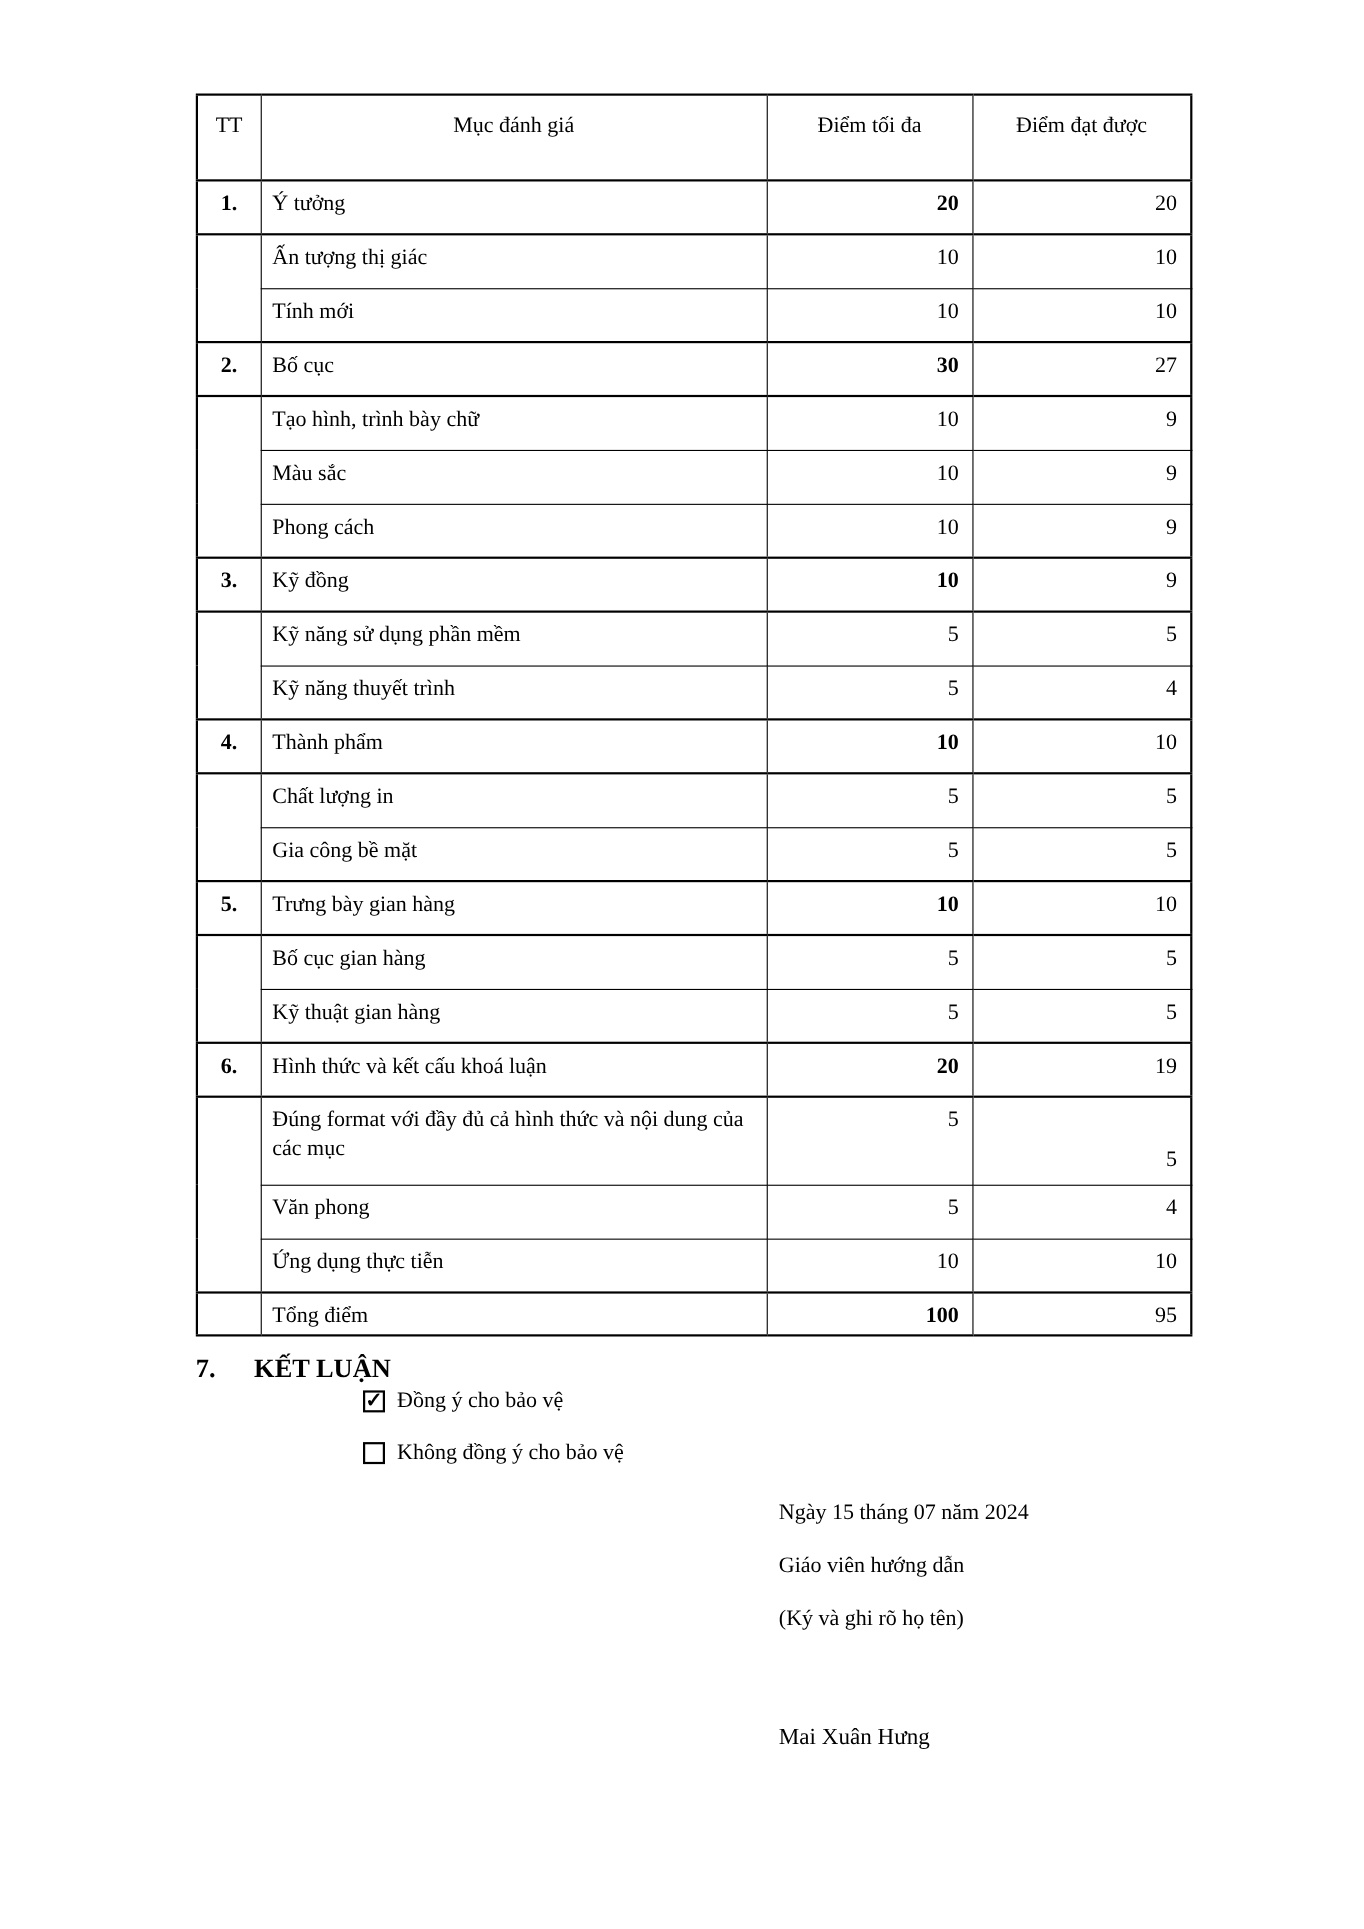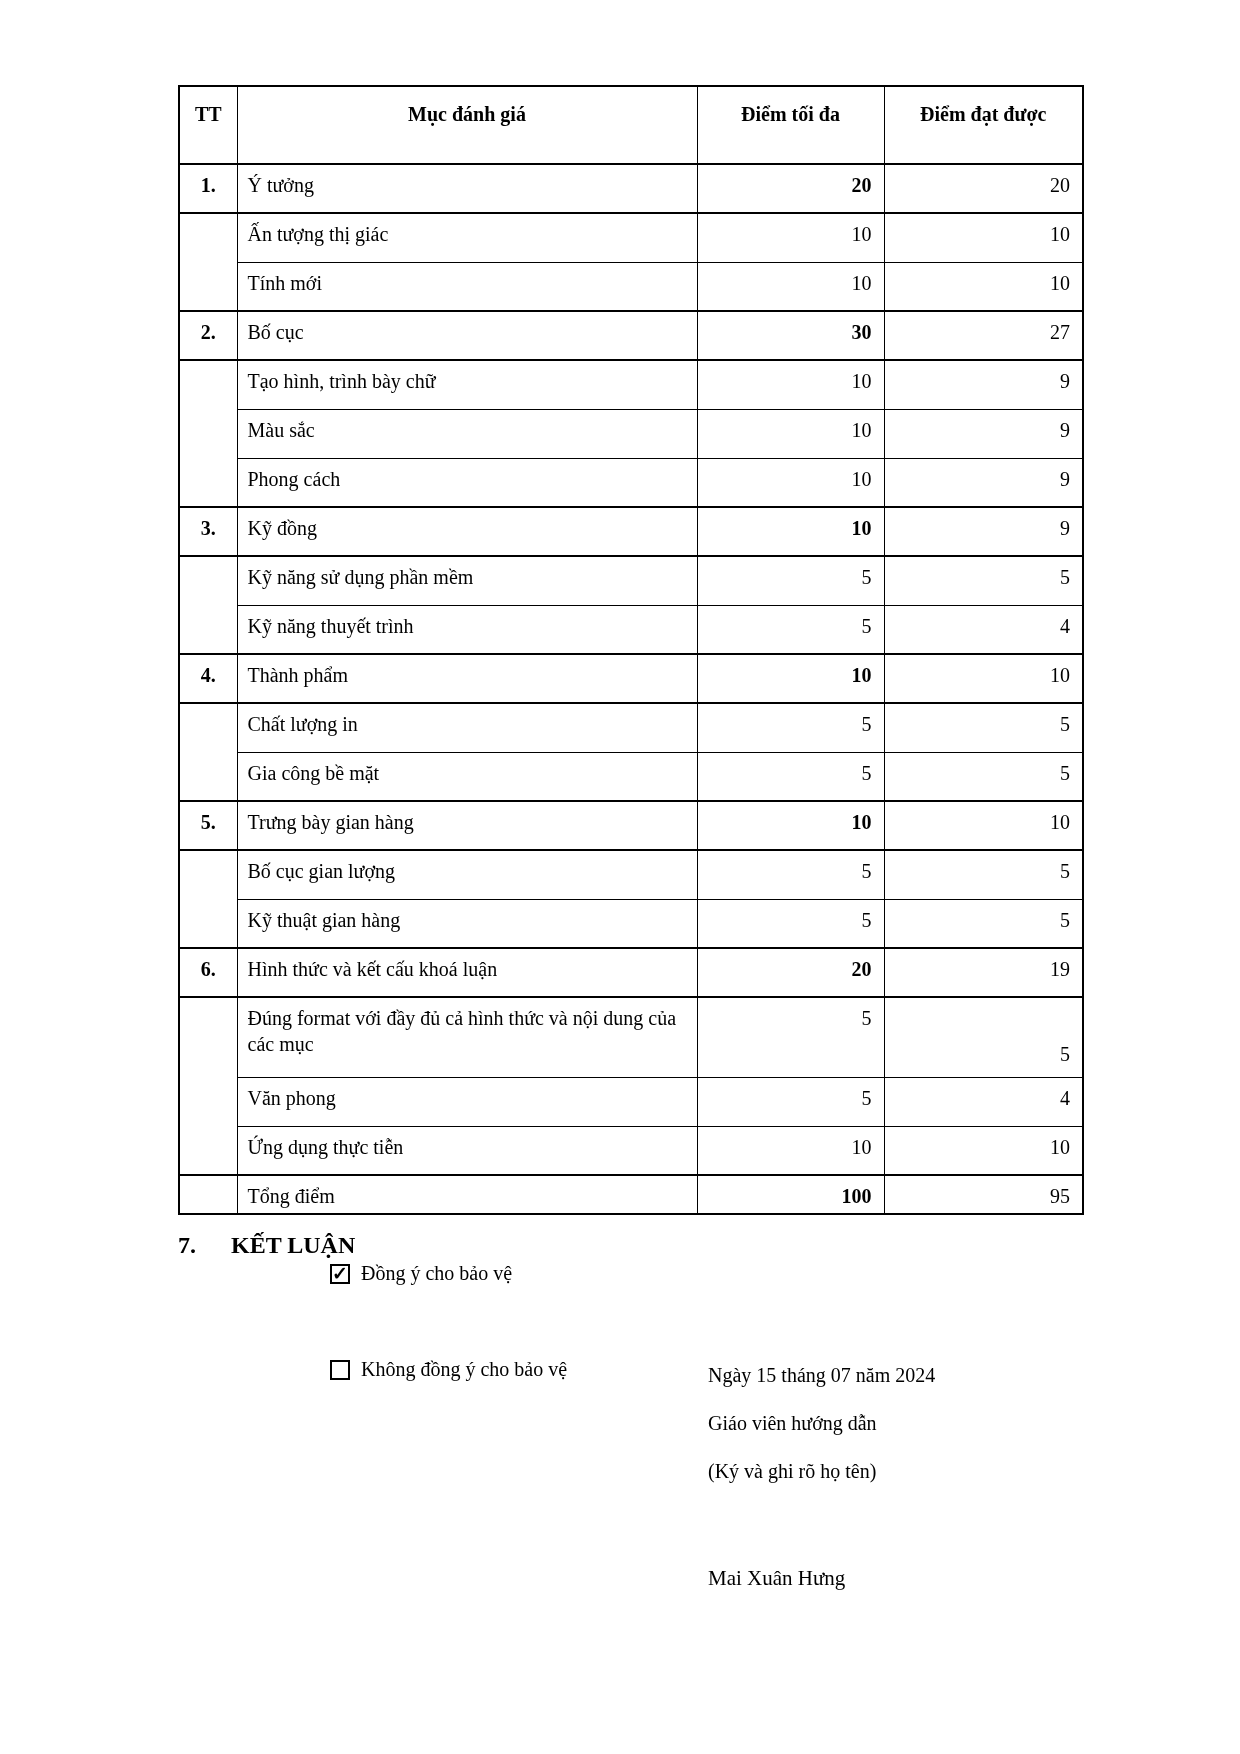--- a/index.html
+++ b/index.html
@@ -35,21 +35,21 @@
     vertical-align: top;
     font-size: 20px;
     line-height: 26px;
     padding: 7px 10px 4px 10px;
     overflow: hidden;
   }
   tr.header-row { height: 78px; }
   tr.header-row th {
     border-top: 2.5px solid #000;
     border-bottom: 2.5px solid #000;
-    font-weight: bold;
+    font-weight: normal;
     text-align: center;
     padding-top: 14px;
     font-size: 20px;
   }
   tr.section-row { height: 49px; }
   tr.section-row td {
     border-top: 2.5px solid #000;
     border-bottom: 2.5px solid #000;
   }
   tr.sub-row { height: 49px; }
@@ -84,21 +84,21 @@
   .check-option {
     position: absolute;
     left: 330px;
     font-size: 20px;
     display: flex;
     align-items: center;
     gap: 11px;
     white-space: nowrap;
   }
   .check-option.opt-0 { top: 1262px; }
-  .check-option.opt-1 { top: 1358px; }
+  .check-option.opt-1 { top: 1309px; }
   .checkbox {
     width: 20px;
     height: 20px;
     border: 2.2px solid #000;
     display: inline-flex;
     align-items: center;
     justify-content: center;
     font-size: 19px;
     font-weight: bold;
     line-height: 1;
@@ -224,21 +224,21 @@
           <td class="num">5</td>
         </tr>
         <tr class="section-row">
           <td class="tt-cell">5.</td>
           <td class="item-cell section-title">Trưng bày gian hàng</td>
           <td class="num bold">10</td>
           <td class="num">10</td>
         </tr>
         <tr class="sub-row">
           <td class="tt-cell tt-merged" rowspan="2"></td>
-          <td class="item-cell sub-label">Bố cục gian lượng</td>
+          <td class="item-cell sub-label">Bố cục gian hàng</td>
           <td class="num">5</td>
           <td class="num">5</td>
         </tr>
         <tr class="sub-row">
           <td class="item-cell sub-label">Kỹ thuật gian hàng</td>
           <td class="num">5</td>
           <td class="num">5</td>
         </tr>
         <tr class="section-row">
           <td class="tt-cell">6.</td>

